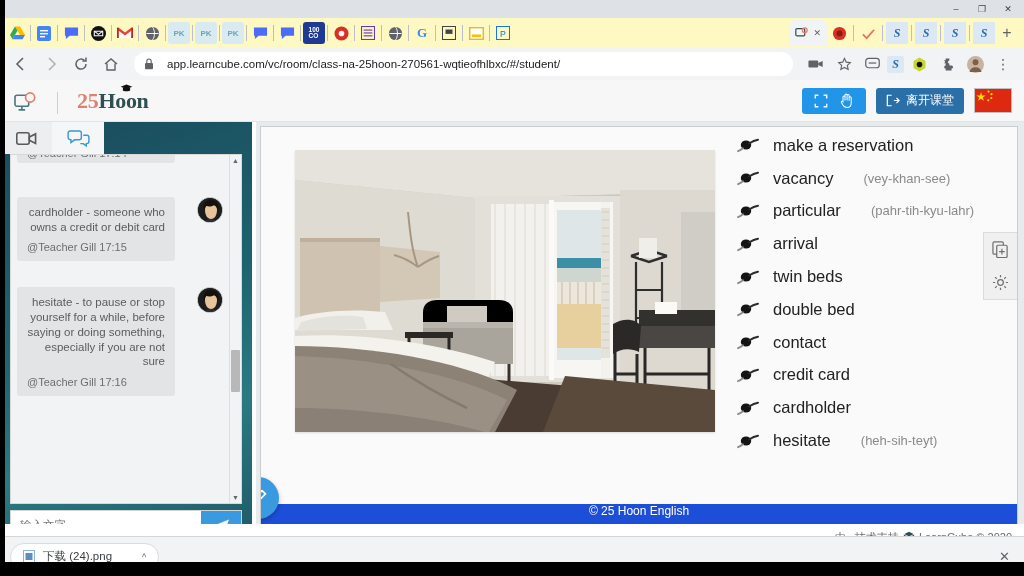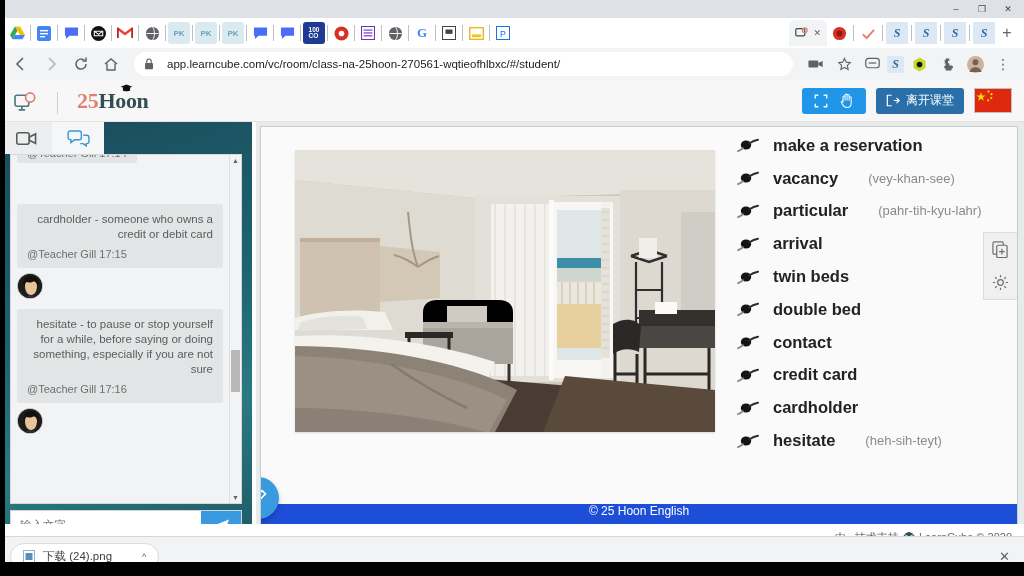--- a/index.html
+++ b/index.html
@@ -15,21 +15,21 @@
 
   .tabstrip {
     height:18px; background:#dee1e6; display:flex; align-items:flex-end;
     padding-left:4px; position:relative;
   }
   .tabstrip .winbtns { position:absolute; right:4px; top:0; display:flex; gap:2px; }
   .winbtn { width:24px; height:18px; display:flex; align-items:center; justify-content:center;
             font-size:9px; color:#444; }
 
   .bookmarkbar {
-    height:30px; background:#ffffff; display:flex; align-items:center;
+    height:30px; background:#fef9c3; display:flex; align-items:center;
     padding:0 6px; gap:0px; position:relative;
   }
   .bm { width:22px; height:22px; display:flex; align-items:center; justify-content:center;
         border-radius:3px; font-size:10px; position:relative; }
   .bmsep { width:1px; height:16px; background:#bcc0c4; margin:0 2px; }
 
   .tabs-row {
     position:absolute; right:6px; top:0; height:30px; display:flex; align-items:center; gap:1px;
   }
   .ftab { width:22px; height:22px; display:flex; align-items:center; justify-content:center; }
@@ -86,21 +86,21 @@
   .ptab.inactive { background:#eceeef; color:#5a5a5a; }
   .ptab.active { background:#f5f6f7; color:#3a97d4; }
   .ptab-fill { flex:1; }
 
   .chatbox {
     position:absolute; left:10px; top:32px; width:232px; bottom:46px;
     background:#f2f3f4; border:1px solid #d8d8d8;
   }
   .chatscroll { position:absolute; inset:0 12px 0 0; overflow:hidden; padding:4px 6px 0 6px; }
 
-  .msgrow { display:flex; align-items:flex-start; gap:5px; margin-bottom:10px;flex-direction:column; }
+  .msgrow { display:flex; align-items:flex-start; gap:22px; margin-bottom:26px; }
   .bubble {
     background:#e3e4e5; border-radius:3px; padding:8px 10px; flex:1;
     text-align:right; position:relative;
   }
   .bubble .txt { font-size:11.5px; color:#5c5c5c; line-height:1.28; }
   .bubble .meta { font-size:11px; color:#6e6e6e; text-align:left; margin-top:7px; }
   .avatar-sm {
     width:26px; height:26px; border-radius:50%; flex:0 0 26px; overflow:hidden;
     border:1px solid #cfcfcf; background:#2a2a2a; position:relative;
   }
@@ -138,21 +138,21 @@
   .board-white { position:absolute; inset:0 0 29px 0; background:#fafafa; }
 
   .photo {
     position:absolute; left:34px; top:23px; width:420px; height:282px;
     background:#d9d6cf; overflow:hidden; box-shadow:0 1px 2px rgba(0,0,0,.12);
   }
 
   .vocab { position:absolute; right:10px; top:0; width:270px; bottom:32px; padding-top:2px; }
   .vrow { display:flex; align-items:center; gap:12px; height:32.8px; }
   .vbullet { width:24px; height:16px; flex:0 0 24px; position:relative; }
-  .vword { font-size:16.5px; color:#222;font-weight:bold; }
+  .vword { font-size:16.5px; color:#222; }
   .vphon { font-size:13px; color:#8a8a8a; margin-left:18px; }
 
   .toolpanel {
     position:absolute; right:0px; top:105px; width:34px; height:68px;
     background:#f0f0f0; border:1px solid #dcdcdc; border-right:0;
     display:flex; flex-direction:column; align-items:center; justify-content:space-around;
     color:#707070;
   }
 
   .boardfooter {

